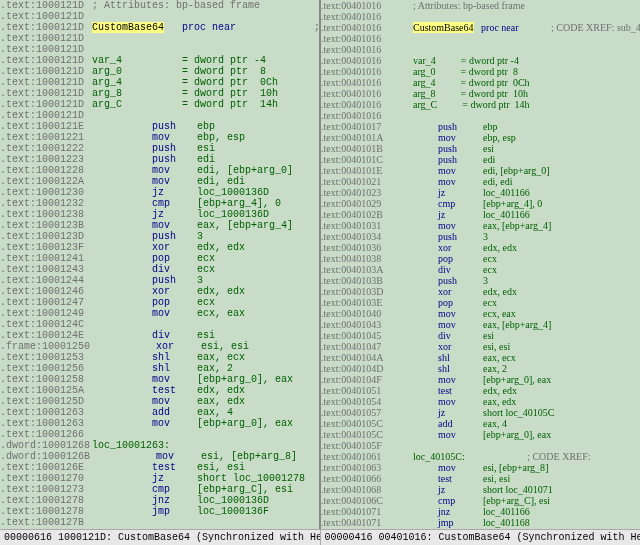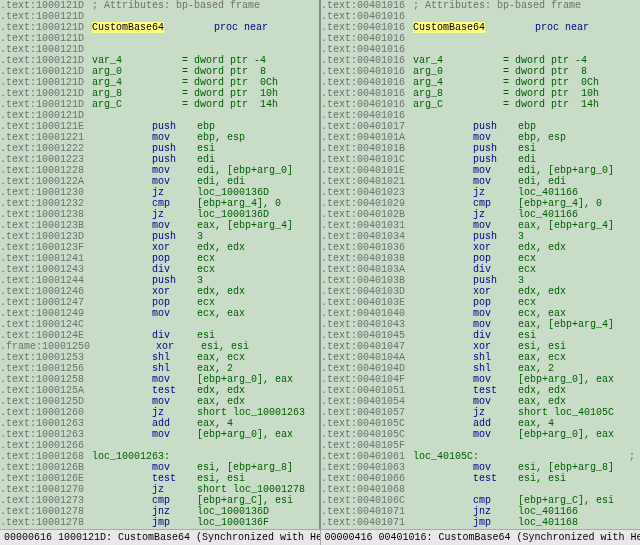--- a/index.html
+++ b/index.html
@@ -18,33 +18,33 @@
     flex: 1;
     overflow: hidden;
   }
   .pane {
     flex: 1;
     background: #c8dcc8;
     overflow: hidden;
     position: relative;
     border-right: 2px solid #888;
   }
-  .pane:last-child { border-right: none; }
+  .pane:last-child { border-right: none; font-family: Liberation Serif, serif; }
   .line {
     display: flex;
     white-space: pre;
     line-height: 11px;
     height: 11px;
   }
   .addr { color: #707070; min-width: 92px; }
   .body { flex: 1; }
   .comment { color: #707070; }
   .mnem { color: #000088; font-weight: normal; }
   .op { color: #006000; }
-  .kw { color: #000088; margin-left: 32px; }
+  .kw { color: #000088; }
   .name-yellow { background: #ffff80; color: #000; }
   .name-green { color: #006000; margin-top: 29px; }
   .statusbar {
     display: flex;
     height: 16px;
     background: #e8e8e8;
     border-top: 1px solid #aaa;
     font-size: 10px;
     line-height: 16px;
   }
@@ -93,26 +93,25 @@
       <div class="line"><span class="addr">.text:10001247 </span><span class="body">          <span class="mnem op-col">pop</span><span class="op">ecx</span></span></div>
       <div class="line"><span class="addr">.text:10001249 </span><span class="body">          <span class="mnem op-col">mov</span><span class="op">ecx, eax</span></span></div>
       <div class="line"><span class="addr">.text:1000124C </span></div>
       <div class="line"><span class="addr">.text:1000124E </span><span class="body">          <span class="mnem op-col">div</span><span class="op">esi</span></span></div>
       <div class="line"><span class="addr">.frame:10001250 </span><span class="body">          <span class="mnem op-col">xor</span><span class="op">esi, esi</span></span></div>
       <div class="line"><span class="addr">.text:10001253 </span><span class="body">          <span class="mnem op-col">shl</span><span class="op">eax, ecx</span></span></div>
       <div class="line"><span class="addr">.text:10001256 </span><span class="body">          <span class="mnem op-col">shl</span><span class="op">eax, 2</span></span></div>
       <div class="line"><span class="addr">.text:10001258 </span><span class="body">          <span class="mnem op-col">mov</span><span class="op">[ebp+</span><span class="name-green">arg_0</span><span class="op">], eax</span></span></div>
       <div class="line"><span class="addr">.text:1000125A </span><span class="body">          <span class="mnem op-col">test</span><span class="op">edx, edx</span></span></div>
       <div class="line"><span class="addr">.text:1000125D </span><span class="body">          <span class="mnem op-col">mov</span><span class="op">eax, edx</span></span></div>
-      <div class="line"><span class="addr">.text:10001260 </span><span class="body">          <span class="mnem op-col">jz</span><span class="op">short loc_10001263</span></span></div>
       <div class="line"><span class="addr">.text:10001263 </span><span class="body">          <span class="mnem op-col">add</span><span class="op">eax, 4</span></span></div>
       <div class="line"><span class="addr">.text:10001263 </span><span class="body">          <span class="mnem op-col">mov</span><span class="op">[ebp+</span><span class="name-green">arg_0</span><span class="op">], eax</span></span></div>
       <div class="line"><span class="addr">.text:10001266 </span><span class="body"></span></div>
-      <div class="line"><span class="addr">.text:10001268 </span><span class="body"><span class="name-green">loc_10001263:</span>                         <span class="comment">; CODE XREF: </span></span></div>
-      <div class="line"><span class="addr">.text:1000126B </span><span class="body">          <span class="mnem op-col">mov</span><span class="op">esi, [ebp+</span><span class="name-green">arg_8</span><span class="op">]</span></span></div>
+      <div class="line"><span class="addr">.dword:10001268 </span><span class="body"><span class="name-green">loc_10001263:</span>                         <span class="comment">; CODE XREF: </span></span></div>
+      <div class="line"><span class="addr">.dword:1000126B </span><span class="body">          <span class="mnem op-col">mov</span><span class="op">esi, [ebp+</span><span class="name-green">arg_8</span><span class="op">]</span></span></div>
       <div class="line"><span class="addr">.text:1000126E </span><span class="body">          <span class="mnem op-col">test</span><span class="op">esi, esi</span></span></div>
       <div class="line"><span class="addr">.text:10001270 </span><span class="body">          <span class="mnem op-col">jz</span><span class="op">short loc_10001278</span></span></div>
       <div class="line"><span class="addr">.text:10001273 </span><span class="body">          <span class="mnem op-col">cmp</span><span class="op">[ebp+</span><span class="name-green">arg_C</span><span class="op">], esi</span></span></div>
       <div class="line"><span class="addr">.text:10001278 </span><span class="body">          <span class="mnem op-col">jnz</span><span class="op">loc_1000136D</span></span></div>
       <div class="line"><span class="addr">.text:10001278 </span><span class="body">          <span class="mnem op-col">jmp</span><span class="op">loc_1000136F</span></span></div>
       <div class="line"><span class="addr">.text:1000127B </span><span class="body"></span></div>
     </div>
   <div class="pane" id="right-pane">
       <div class="line"><span class="addr">.text:00401016 </span><span class="body"><span class="comment">; Attributes: bp-based frame</span></span></div>
       <div class="line"><span class="addr">.text:00401016 </span><span class="body"></span></div>
@@ -151,21 +150,21 @@
       <div class="line"><span class="addr">.text:0040104F </span><span class="body">          <span class="mnem op-col">mov</span><span class="op">[ebp+</span><span class="name-green">arg_0</span><span class="op">], eax</span></span></div>
       <div class="line"><span class="addr">.text:00401051 </span><span class="body">          <span class="mnem op-col">test</span><span class="op">edx, edx</span></span></div>
       <div class="line"><span class="addr">.text:00401054 </span><span class="body">          <span class="mnem op-col">mov</span><span class="op">eax, edx</span></span></div>
       <div class="line"><span class="addr">.text:00401057 </span><span class="body">          <span class="mnem op-col">jz</span><span class="op">short loc_40105C</span></span></div>
       <div class="line"><span class="addr">.text:0040105C </span><span class="body">          <span class="mnem op-col">add</span><span class="op">eax, 4</span></span></div>
       <div class="line"><span class="addr">.text:0040105C </span><span class="body">          <span class="mnem op-col">mov</span><span class="op">[ebp+</span><span class="name-green">arg_0</span><span class="op">], eax</span></span></div>
       <div class="line"><span class="addr">.text:0040105F </span><span class="body"></span></div>
       <div class="line"><span class="addr">.text:00401061 </span><span class="body"><span class="name-green">loc_40105C:</span>                         <span class="comment">; CODE XREF: </span></span></div>
       <div class="line"><span class="addr">.text:00401063 </span><span class="body">          <span class="mnem op-col">mov</span><span class="op">esi, [ebp+</span><span class="name-green">arg_8</span><span class="op">]</span></span></div>
       <div class="line"><span class="addr">.text:00401066 </span><span class="body">          <span class="mnem op-col">test</span><span class="op">esi, esi</span></span></div>
-      <div class="line"><span class="addr">.text:00401068 </span></div>
+      <div class="line"><span class="addr">.text:00401068 </span><span class="body">          <span class="mnem op-col">jz</span><span class="op">short loc_401071</span></span></div>
       <div class="line"><span class="addr">.text:0040106C </span><span class="body">          <span class="mnem op-col">cmp</span><span class="op">[ebp+</span><span class="name-green">arg_C</span><span class="op">], esi</span></span></div>
       <div class="line"><span class="addr">.text:00401071 </span><span class="body">          <span class="mnem op-col">jnz</span><span class="op">loc_401166</span></span></div>
       <div class="line"><span class="addr">.text:00401071 </span><span class="body">          <span class="mnem op-col">jmp</span><span class="op">loc_401168</span></span></div>
       <div class="line"><span class="addr">.text:00401074 </span><span class="body"></span></div>
     </div>
 </div>
 <div class="statusbar">
   <div class="cell">00000616  1000121D: CustomBase64  (Synchronized with Hex View-1)</div>
   <div class="cell">00000416  00401016: CustomBase64  (Synchronized with Hex View-1)</div>
 </div>

